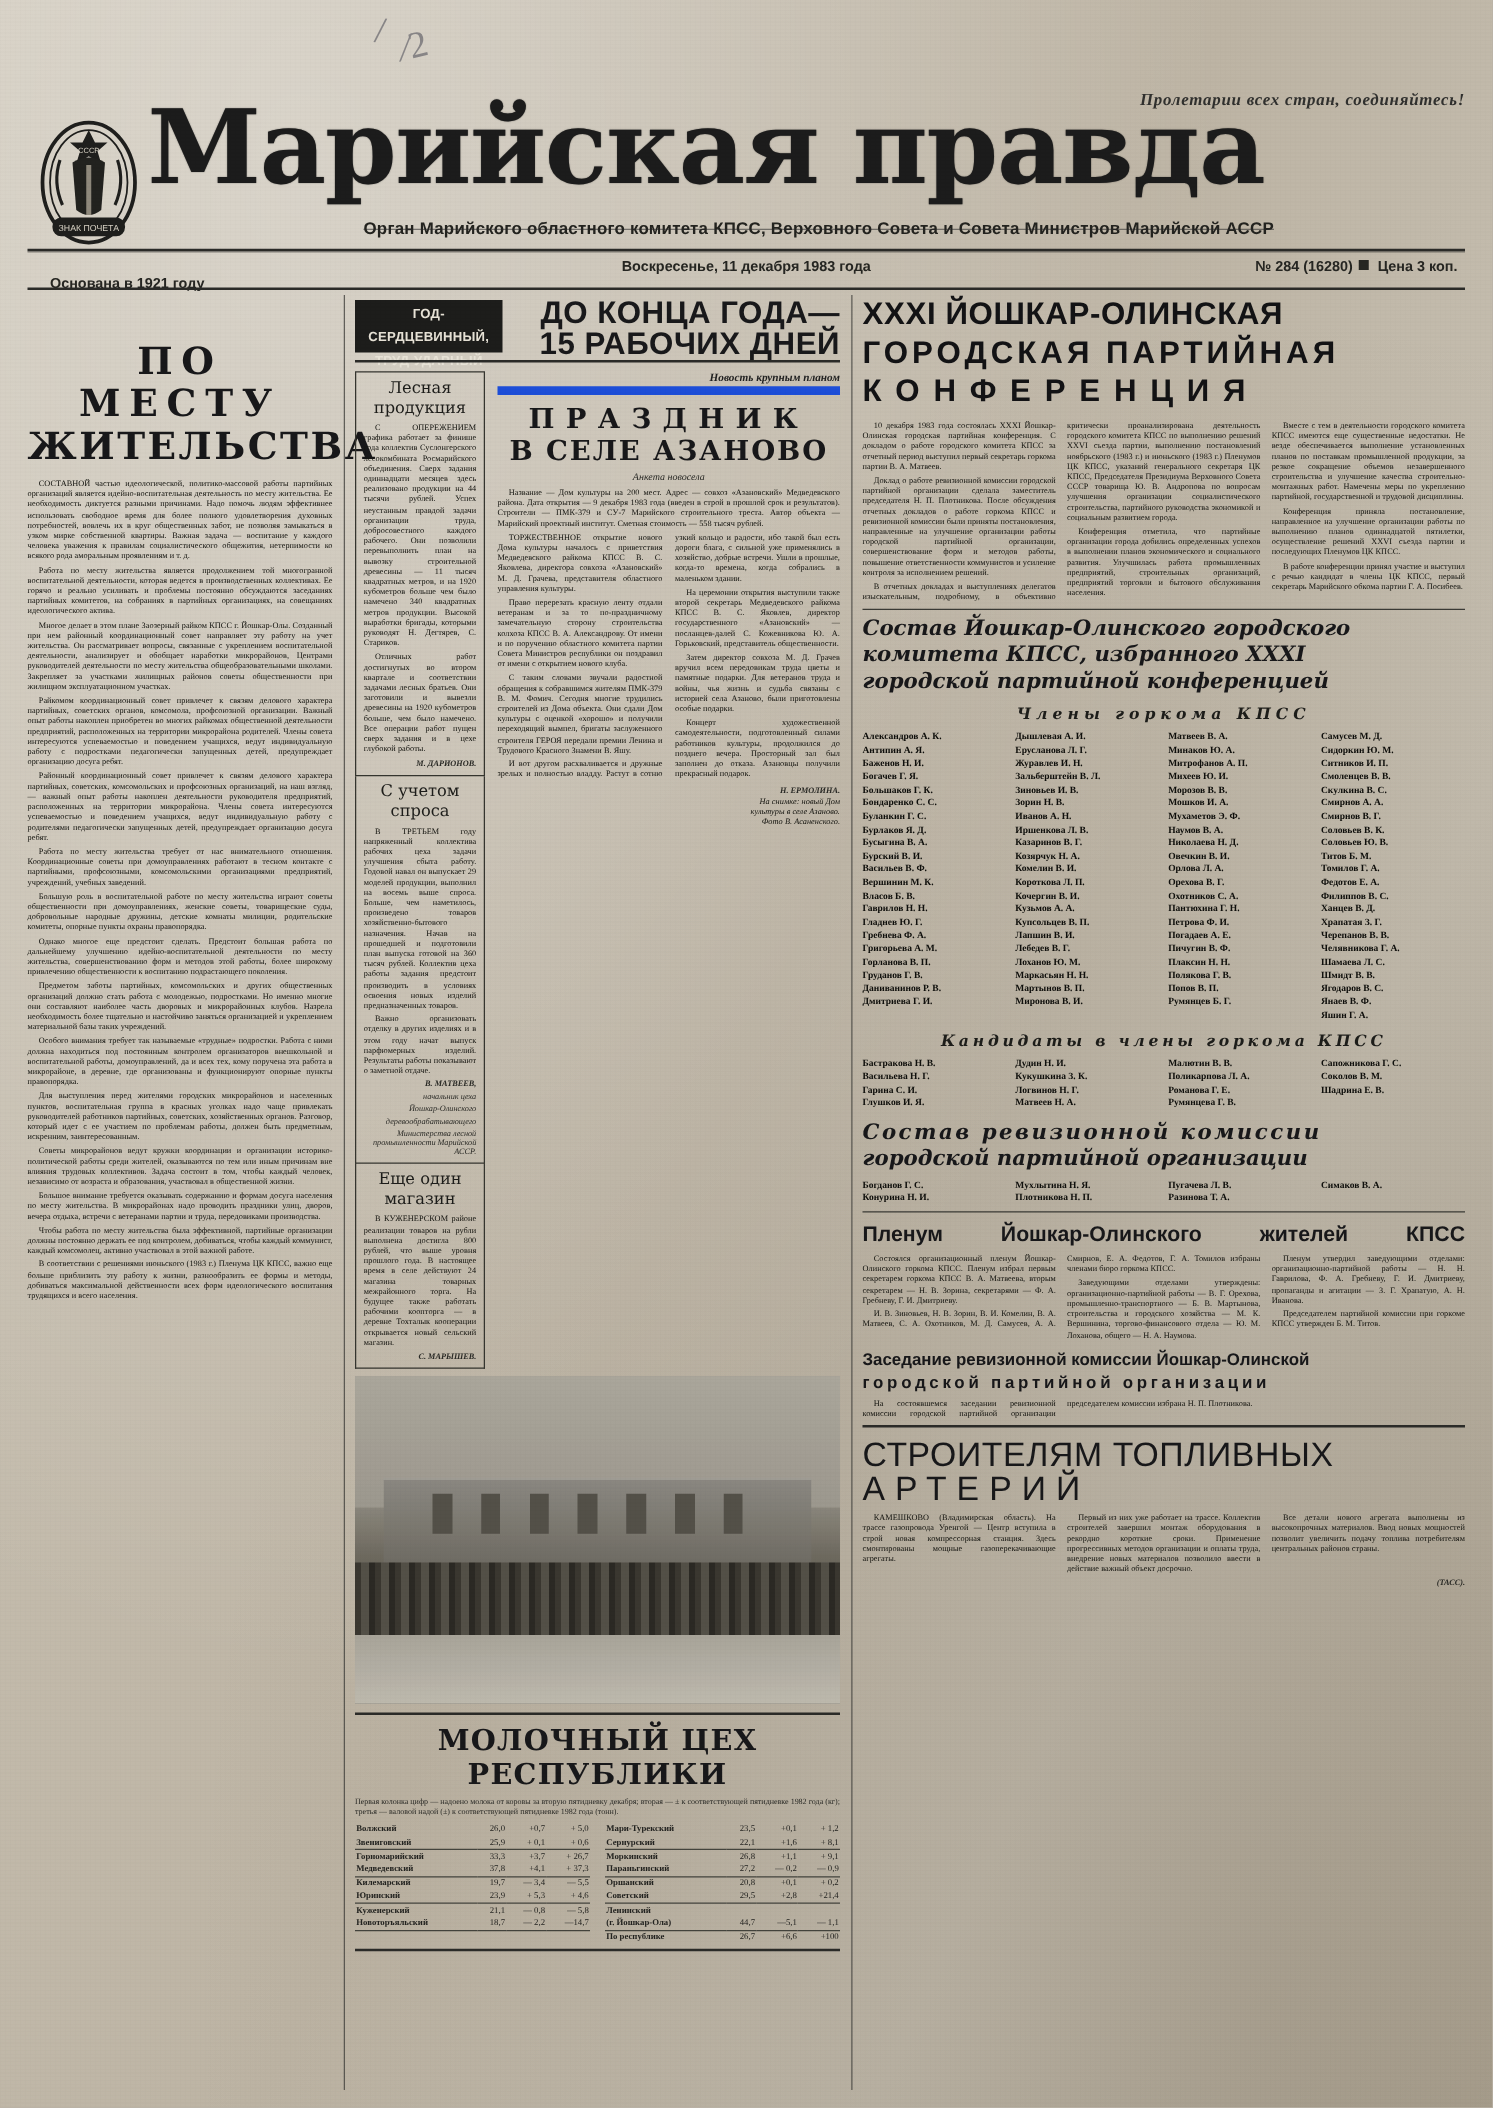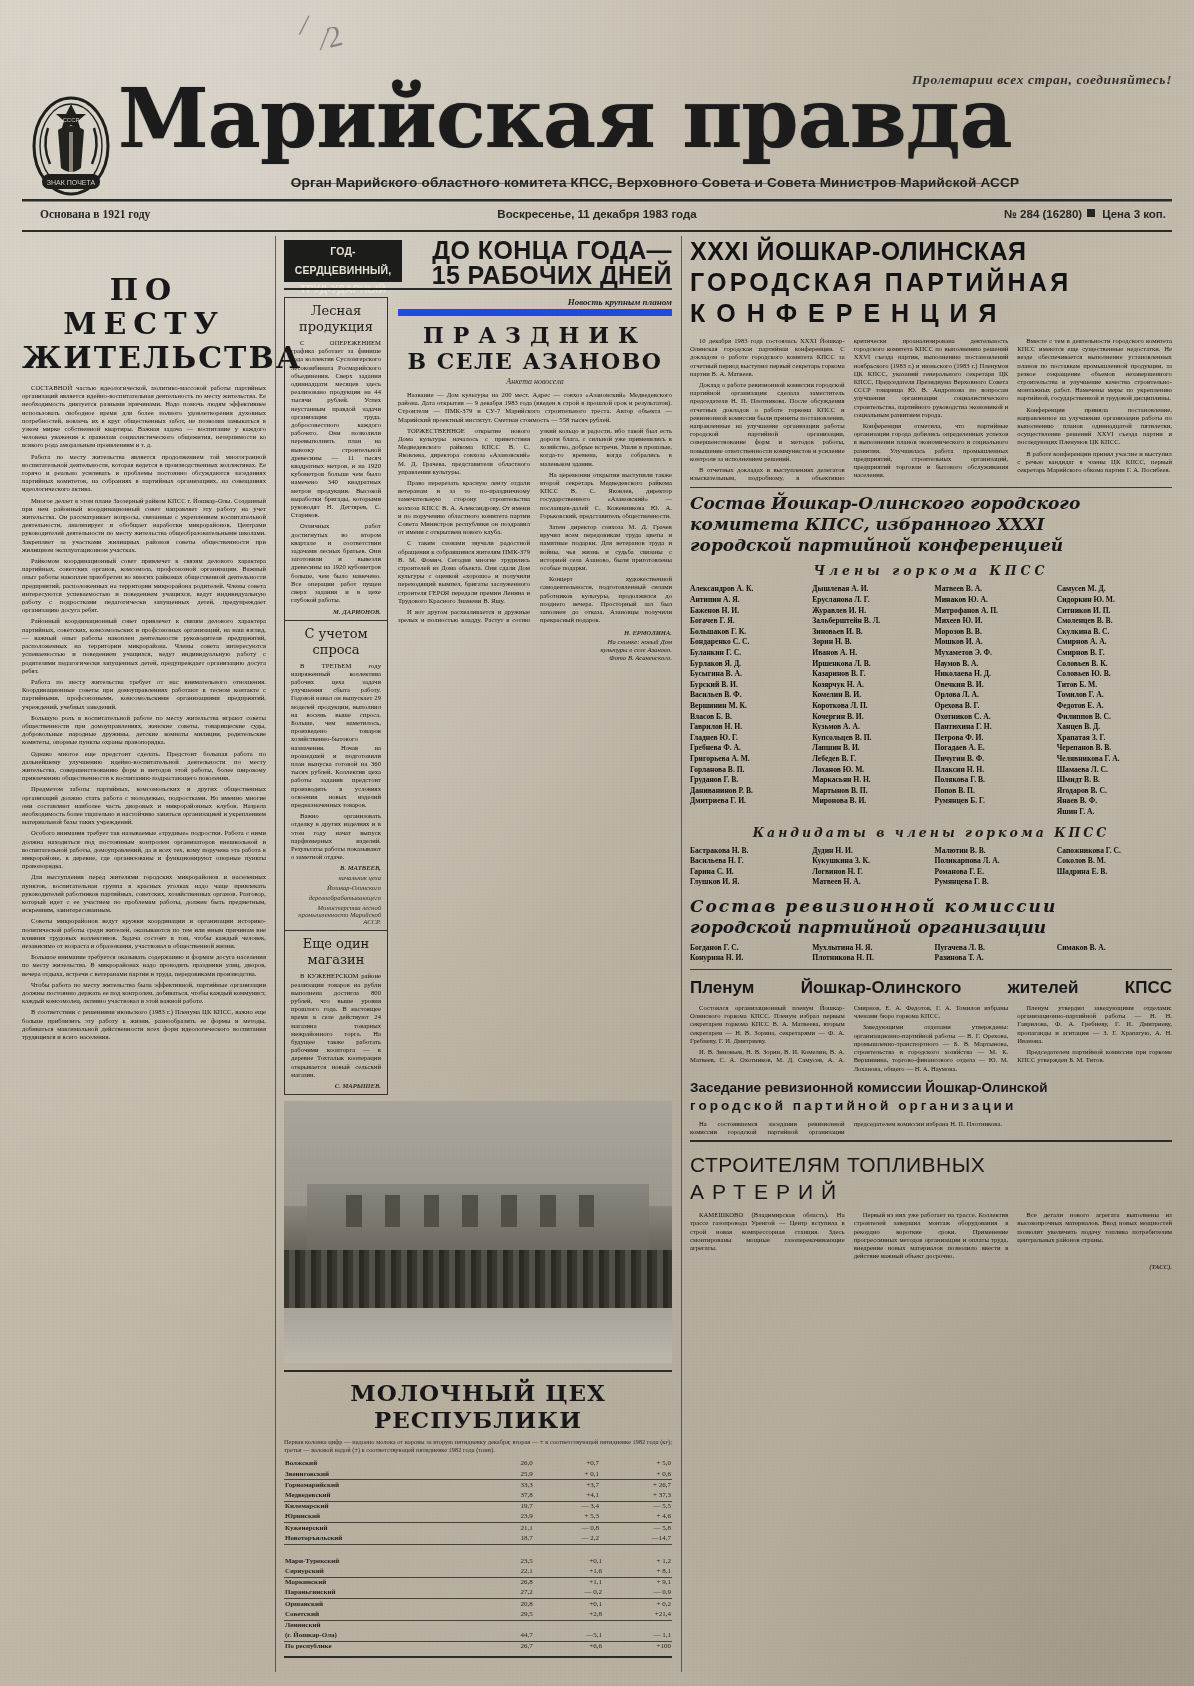--- a/index.html
+++ b/index.html
@@ -51,21 +51,21 @@
     font-weight:bold;font-size:13.5px;letter-spacing:.2px;
     color:#23231f;text-align:center;
     text-decoration:line-through;text-decoration-thickness:1px;
     text-decoration-color:rgba(40,40,40,.55);
   }
   .rule{position:absolute;background:#2b2b28;}
   .dateline{
     position:absolute;left:0;right:0;top:205px;height:24px;
     font-family:"Liberation Sans", sans-serif;font-size:11.5px;font-weight:bold;color:#262622;
   }
-  .dl-left{position:absolute;left:40px;top:3px;font-family:Liberation Serif, serif;}
+  .dl-left{position:absolute;left:40px;top:16px;}
   .dl-mid{position:absolute;left:0;right:0;text-align:center;top:3px;}
   .dl-right{position:absolute;right:28px;top:3px;}
   .sq{display:inline-block;width:8px;height:8px;background:#262622;margin:0 7px 0 5px;vertical-align:1px;}
 
   
   .cols{position:absolute;left:22px;right:22px;top:236px;bottom:14px;}
   .vline{position:absolute;top:0;bottom:0;width:1px;background:#3a3a35;opacity:.75;}
 
   .col{position:absolute;top:0;}
   #colA{left:0;width:244px;margin-top:31px;}
@@ -160,37 +160,37 @@
   .names div{white-space:nowrap;}
   .plenum-h{
     font-family:"Liberation Sans",sans-serif;font-weight:bold;font-size:17px;
     color:#18181a;display:flex;justify-content:space-between;margin:8px 0 6px 0;
   }
   .zased-h{
     font-family:"Liberation Sans",sans-serif;font-weight:bold;font-size:13.5px;
     line-height:18px;color:#18181a;margin:6px 0 5px 0;
   }
   .build-h{
-    font-family:"Liberation Sans",sans-serif;font-size:21px;line-height:27px;
+    font-family:"Liberation Sans",sans-serif;font-size:27px;line-height:27px;
     color:#18181a;margin:9px 0 6px 0;letter-spacing:.5px;
   }
   .build-h .b2{letter-spacing:8px;}
 
   
   .tbl-h{
     font-family:"DejaVu Serif",serif;font-weight:bold;font-size:23px;
     letter-spacing:1px;text-align:center;color:#18181a;margin:7px 0 5px 0;
   }
   .tbl-note{font-size:6.4px;line-height:8px;text-align:justify;color:#2a2a26;margin-bottom:5px;}
   table.milk{width:100%;border-collapse:collapse;font-size:7px;line-height:9.4px;color:#232320;}
   table.milk td{padding:.4px 1px;white-space:nowrap;}
   table.milk td.nm{font-weight:bold;}
   table.milk td.n{text-align:right;}
   table.milk tr.sep td{border-bottom:1px solid #43433c;}
-  .tbl-wrap{display:flex;gap:12px;flex-direction:column;}
+  .tbl-wrap{display:flex;gap:12px;}
   .tbl-wrap > div{flex:1;}
   .hr-thick{height:2px;background:#2b2b28;margin:4px 0;}
   .hr-thin{height:1px;background:#3a3a35;margin:5px 0;}
 </style>
 </head>
 <body>
 
 <div class="paper"></div>
 <div class="sheet">
 

